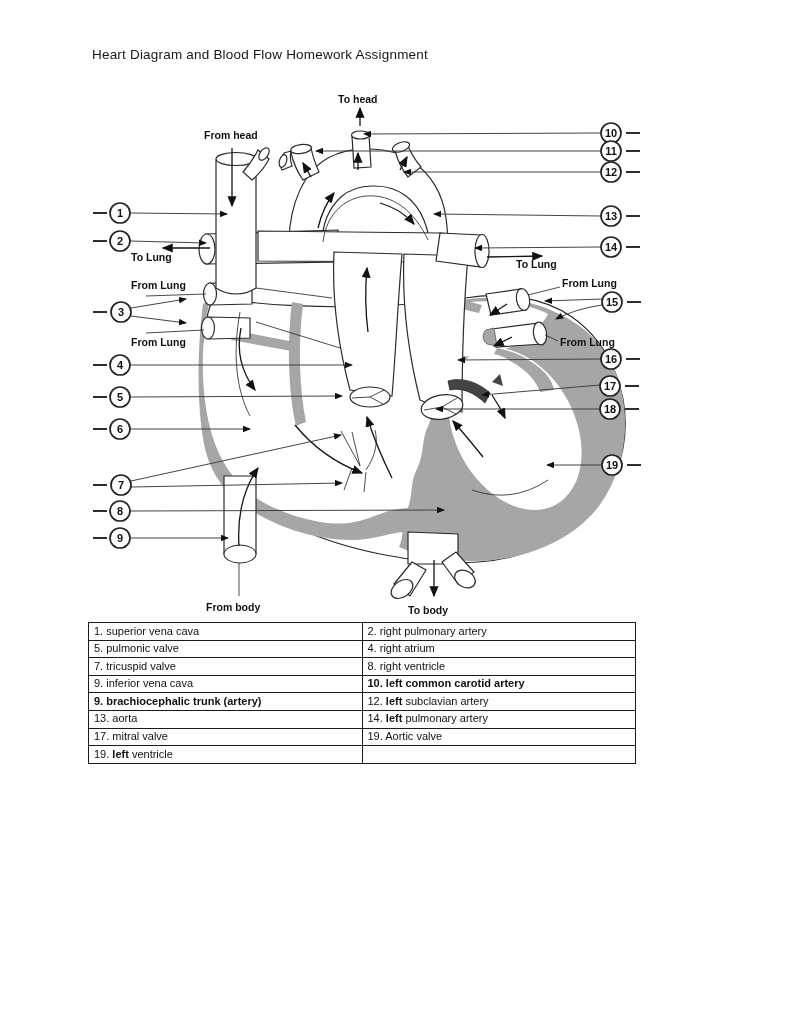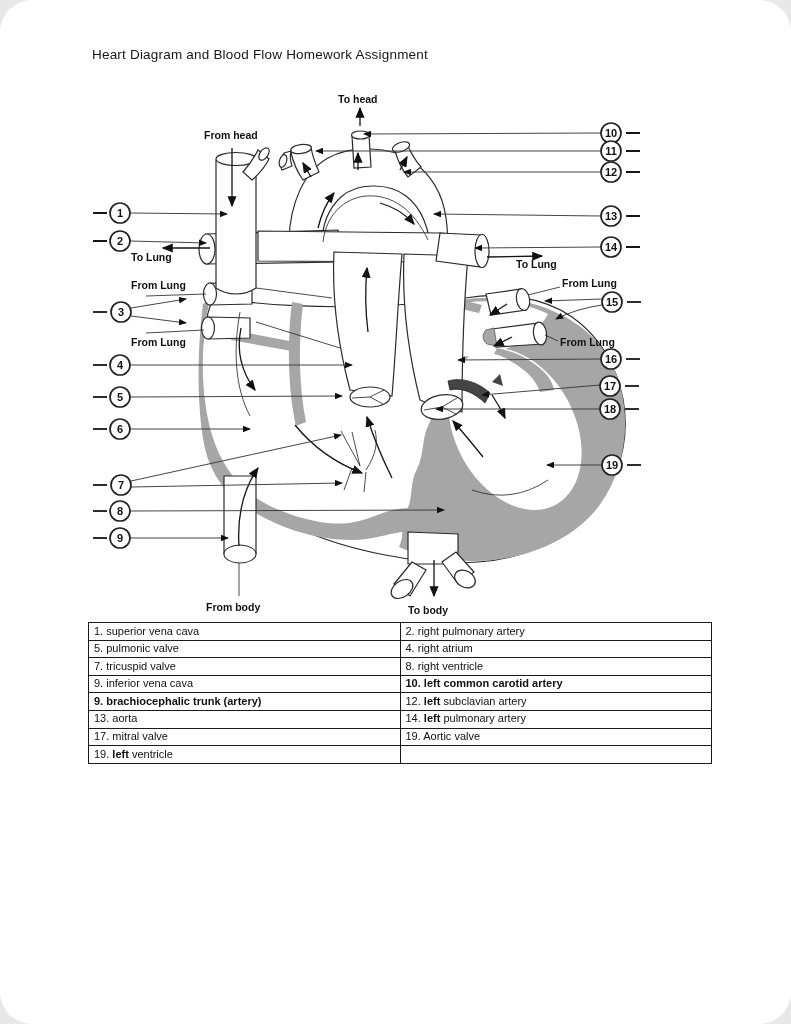--- a/index.html
+++ b/index.html
@@ -1,31 +1,31 @@
 <!DOCTYPE html>
 <html><head>
 <meta charset="utf-8">
 <style>
   html,body{margin:0;padding:0;background:#e8e8e8;}
   .page{position:relative;width:791px;height:1024px;background:#ffffff;margin:0 auto;
-        font-family:"Liberation Sans",sans-serif;overflow:hidden;border-radius:32px;}
+        font-family:"Liberation Sans",sans-serif;overflow:hidden;}
   .doc-title{position:absolute;left:92px;top:47px;font-size:13.5px;color:#161616;
              letter-spacing:.2px;font-weight:normal;}
   svg{position:absolute;left:0;top:0;}
   .vessel{fill:#ffffff;stroke:#2b2b2b;stroke-width:1.2;}
   .gray{fill:#a6a6a6;stroke:none;}
   .grayln{fill:#a6a6a6;stroke:#5a5a5a;stroke-width:.8;}
   .thin{stroke:#2b2b2b;stroke-width:.85;fill:none;}
   .flow{stroke:#141414;stroke-width:1.3;fill:none;marker-end:url(#ah);}
   .leader{stroke:#3a3a3a;stroke-width:.95;fill:none;marker-end:url(#ah);}
   .dash{stroke:#161616;stroke-width:1.8;}
   .mcirc{fill:#ffffff;stroke:#222222;stroke-width:1.7;}
   .mnum{font-family:"Liberation Sans",sans-serif;font-size:11px;font-weight:bold;fill:#111;text-anchor:middle;}
   .dirlabel{font-family:"Liberation Sans",sans-serif;font-size:10.5px;font-weight:bold;fill:#111;}
-  .answer-table{position:absolute;left:88px;top:622px;width:624px;border-collapse:collapse;table-layout:fixed;}
+  .answer-table{position:absolute;left:88px;top:622px;width:548px;border-collapse:collapse;table-layout:fixed;}
   .answer-table td{border:1.6px solid #1a1a1a;height:16.6px;padding:0 2px 0 5px;
                    font-size:11px;color:#111;line-height:1.05;vertical-align:middle;white-space:nowrap;}
   .answer-table b{font-weight:bold;}
 </style>
 </head>
 <body>
 
 <div class="page">
 
   <div class="doc-title">Heart Diagram and Blood Flow Homework Assignment</div>

